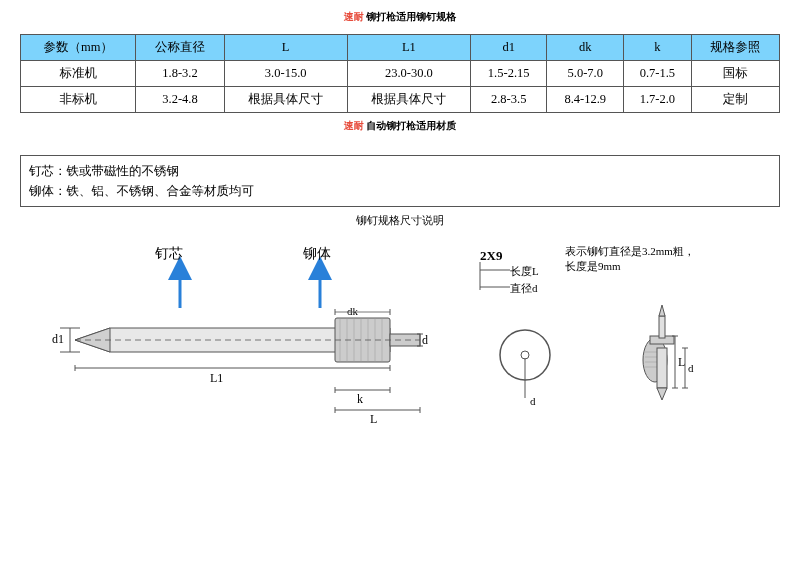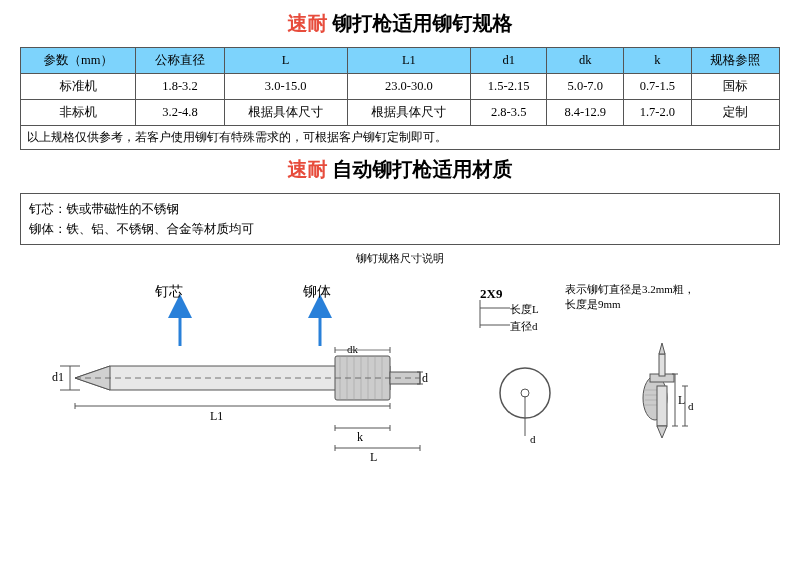--- a/index.html
+++ b/index.html
@@ -15,21 +15,21 @@
     .page {
       width: 800px;
       height: 570px;
       padding: 10px 20px;
       display: flex;
       flex-direction: column;
       gap: 6px;
     }
     .section-title {
       text-align: center;
-      font-size: 20px;
+      font-size: 10px;
       color: #000;
       margin-bottom: 4px;
     }
     .brand {
       color: #e74c3c;
       font-weight: bold;
       font-family: "SimHei", "黑体", sans-serif;
     }
     .bold-title {
       font-weight: bold;
@@ -53,20 +53,21 @@
       text-align: left;
       border: 1px solid #555;
       padding: 3px 6px;
       font-size: 12px;
     }
     .material-box {
       border: 1px solid #555;
       padding: 5px 8px;
       font-size: 12.5px;
       line-height: 1.6;
+      margin-top: 12px;
     }
     .diagram-title {
       text-align: center;
       font-size: 11px;
       margin-bottom: 6px;
     }
     .diagram-area {
       display: flex;
       flex-direction: row;
       align-items: center;
@@ -125,23 +126,20 @@
       <tr>
         <td>非标机</td>
         <td>3.2-4.8</td>
         <td>根据具体尺寸</td>
         <td>根据具体尺寸</td>
         <td>2.8-3.5</td>
         <td>8.4-12.9</td>
         <td>1.7-2.0</td>
         <td>定制</td>
       </tr>
-      <tr class="note-row">
-        <td colspan="8">以上规格仅供参考，若客户使用铆钉有特殊需求的，可根据客户铆钉定制即可。</td>
-      </tr>
     </tbody>
       </table>
   </div>
 
   <div class="section-title">
     <span class="brand">速耐</span>
     <span class="bold-title">自动铆打枪适用材质</span>
   </div>
 
   <div class="material-box">

